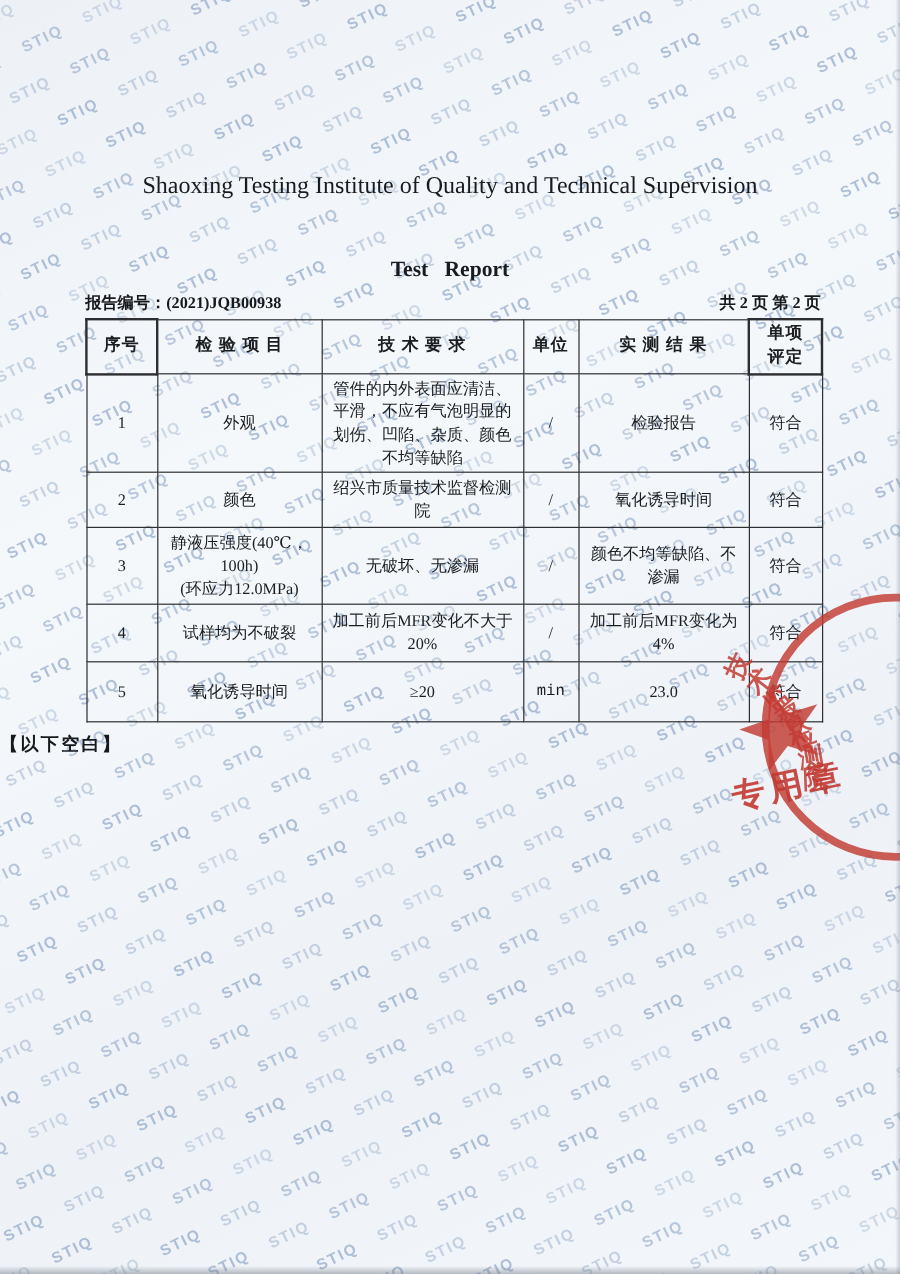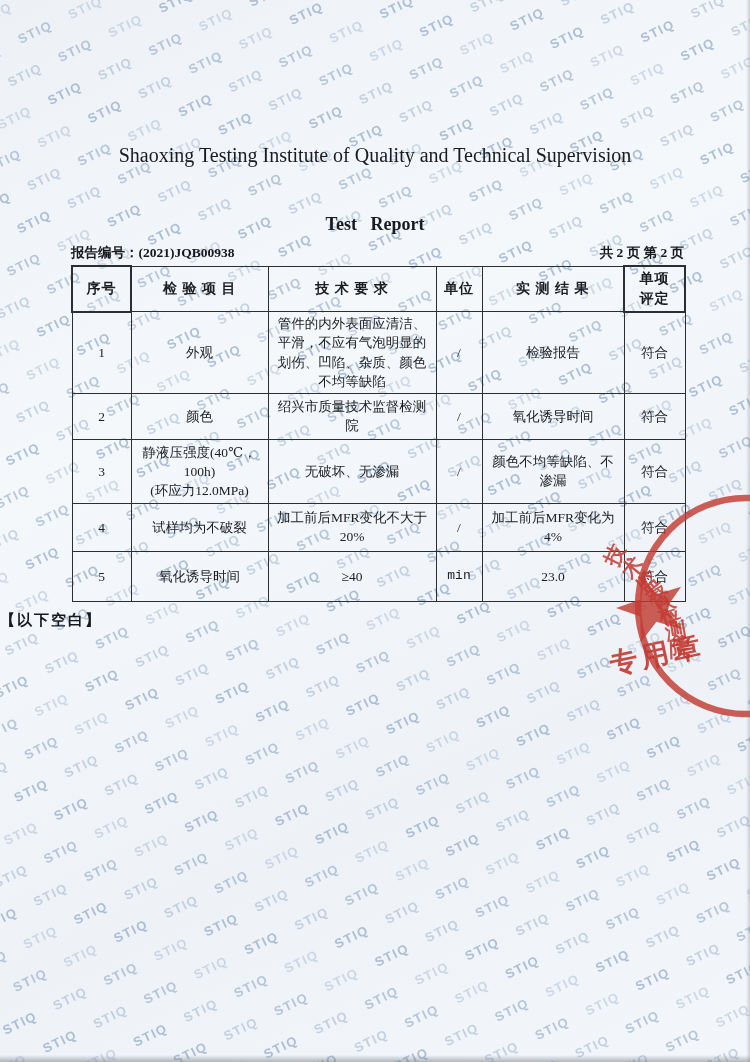--- a/index.html
+++ b/index.html
@@ -602,21 +602,21 @@
           <td>4</td>
           <td>试样均为不破裂</td>
           <td>加工前后MFR变化不大于20%</td>
           <td>/</td>
           <td>加工前后MFR变化为4%</td>
           <td>符合</td>
         </tr>
         <tr class="hr5">
           <td>5</td>
           <td>氧化诱导时间</td>
-          <td>≥40</td>
+          <td>≥20</td>
           <td class="mono">min</td>
           <td>23.0</td>
           <td>符合</td>
         </tr>
       </tbody>
     </table>
 
     <div class="blank-note">【以下空白】</div>
 
     <svg class="stamp" width="195" height="250" viewBox="0 0 195 250">

